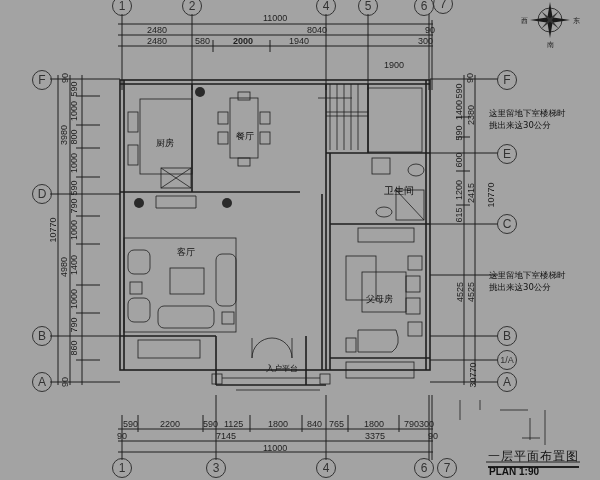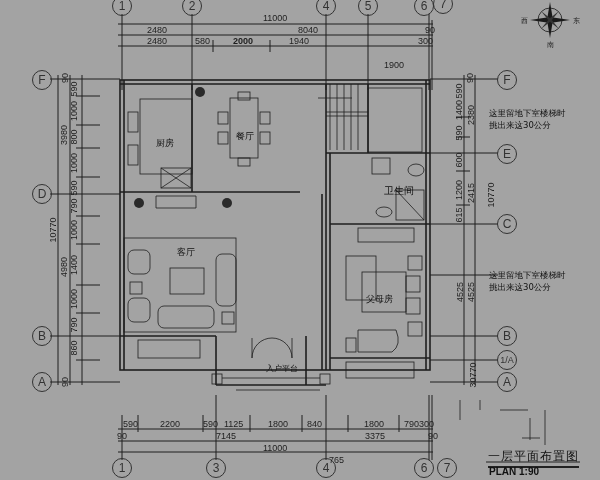--- a/index.html
+++ b/index.html
@@ -212,36 +212,36 @@
 
 <div class="grid" style="left:497px;top:70px;">F</div>
 <div class="grid" style="left:497px;top:144px;">E</div>
 <div class="grid" style="left:497px;top:214px;">C</div>
 <div class="grid" style="left:497px;top:326px;">B</div>
 <div class="grid" style="left:497px;top:350px;font-size:9px;">1/A</div>
 <div class="grid" style="left:497px;top:372px;">A</div>
 
 <div class="dim" style="left:263px;top:13px;">11000</div>
 <div class="dim" style="left:147px;top:25px;">2480</div>
-<div class="dim" style="left:298px;top:25px;">8040</div>
+<div class="dim" style="left:307px;top:25px;">8040</div>
 <div class="dim" style="left:425px;top:25px;">90</div>
 <div class="dim" style="left:147px;top:36px;">2480</div>
 <div class="dim" style="left:195px;top:36px;">580</div>
 <div class="dim" style="left:233px;top:36px;font-weight:bold;">2000</div>
 <div class="dim" style="left:289px;top:36px;">1940</div>
 <div class="dim" style="left:384px;top:36px;margin-top:24px;">1900</div>
 <div class="dim" style="left:418px;top:36px;">300</div>
 
 <div class="dim" style="left:123px;top:419px;">590</div>
 <div class="dim" style="left:160px;top:419px;text-align:center;">2200</div>
 <div class="dim" style="left:203px;top:419px;">590</div>
 <div class="dim" style="left:224px;top:419px;">1125</div>
 <div class="dim" style="left:268px;top:419px;">1800</div>
 <div class="dim" style="left:307px;top:419px;">840</div>
-<div class="dim" style="left:329px;top:419px;margin-top:36px;">765</div>
+<div class="dim" style="left:329px;top:419px;">765</div>
 <div class="dim" style="left:364px;top:419px;">1800</div>
 <div class="dim" style="left:404px;top:419px;">790</div>
 <div class="dim" style="left:419px;top:419px;">300</div>
 <div class="dim" style="left:117px;top:431px;">90</div>
 <div class="dim" style="left:216px;top:431px;">7145</div>
 <div class="dim" style="left:365px;top:431px;">3375</div>
 <div class="dim" style="left:428px;top:431px;">90</div>
 <div class="dim" style="left:263px;top:443px;">11000</div>
 
 <div class="vdim" style="left:40px;top:225px;">10770</div>

